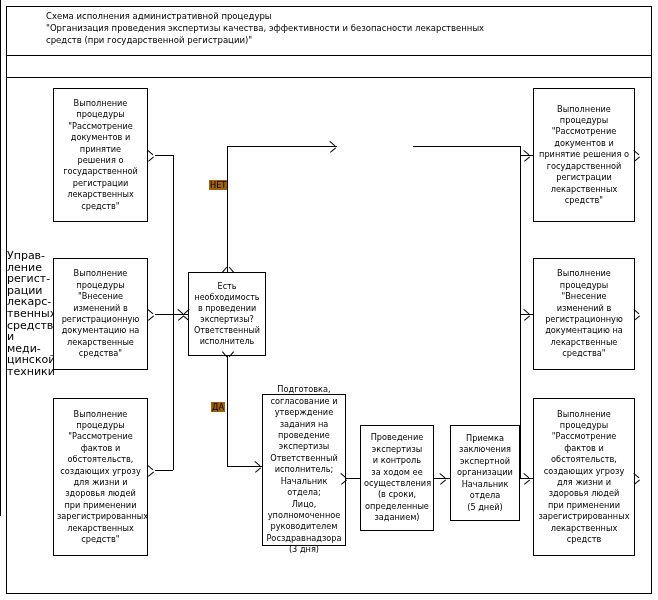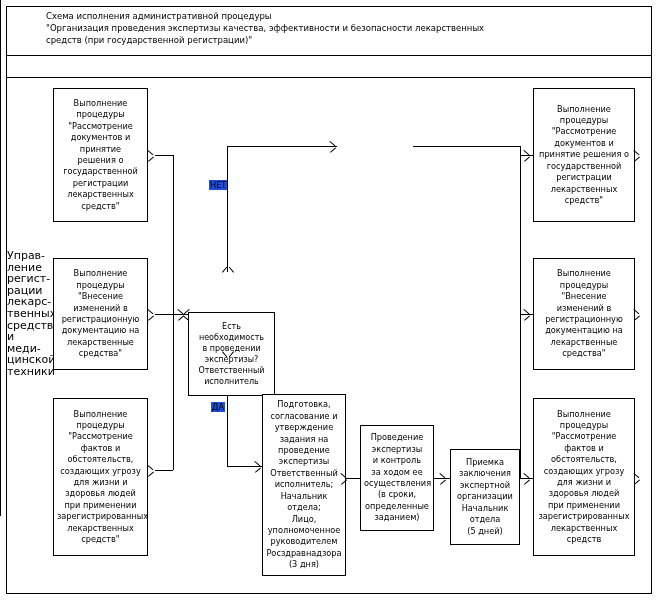--- a/index.html
+++ b/index.html
@@ -100,21 +100,21 @@
     border-left:1px solid #000;
   }
   .arr-u:before{left:0;transform:rotate(40deg);transform-origin:0 100%;}
   .arr-u:after{left:11px;transform:rotate(-40deg);transform-origin:100% 100%;}
 
   
   .branch-label{
     position:absolute;
     font-size:8.2px;
     line-height:10px;
-    background:#1d4ed8;
+    background:#a16207;
     padding:0 1px;
     z-index:6;
   }
 </style>
 </head>
 <body>
 
 <div id="page">
 
   <div class="frame" id="outer-frame"></div>
@@ -170,31 +170,31 @@
 обстоятельств,
 создающих угрозу
 для жизни и
 здоровья людей
 при применении
 зарегистрированных
 лекарственных
 средств"</span>
   </div>
 
-  <div class="node" style="left:188px;top:272px;width:87px;height:84px;font-size:8px;line-height:11px;margin-top:40px;">
+  <div class="node" style="left:188px;top:272px;width:78px;height:84px;font-size:8px;line-height:11px;">
     <span>Есть
 необходимость
 в проведении
 экспертизы?
 Ответственный
 исполнитель</span>
   </div>
 
 
-  <div class="node" style="left:262px;top:394px;width:84px;height:182px;">
+  <div class="node" style="left:262px;top:394px;width:84px;height:152px;">
     <span>Подготовка,
 согласование и
 утверждение
 задания на
 проведение
 экспертизы
 Ответственный
 исполнитель;
 Начальник
 отдела;
@@ -209,21 +209,21 @@
     <span>Проведение
 экспертизы
 и контроль
 за ходом ее
 осуществления
 (в сроки,
 определенные
 заданием)</span>
   </div>
 
-  <div class="node" style="left:450px;top:425px;width:70px;height:96px;margin-top:24px;">
+  <div class="node" style="left:450px;top:425px;width:70px;height:96px;">
     <span>Приемка
 заключения
 экспертной
 организации
 Начальник
 отдела
 (5 дней)</span>
   </div>
 
   <div class="node" style="left:533px;top:88px;width:102px;height:134px;">

